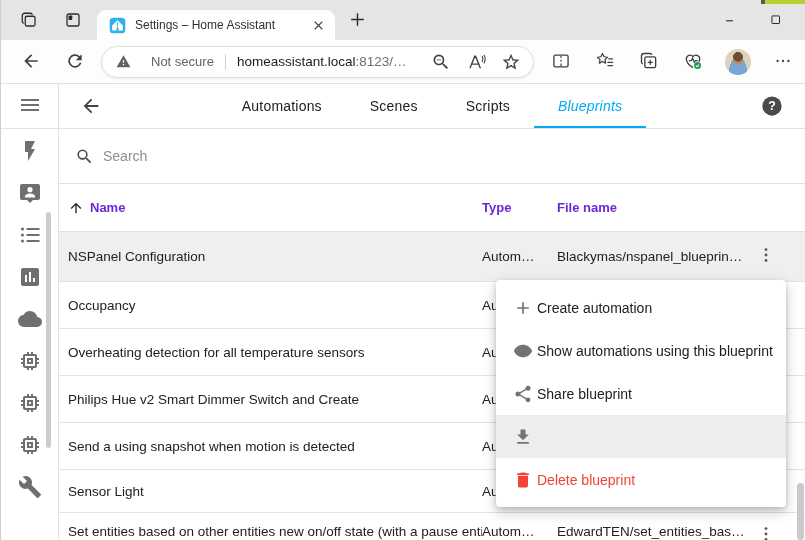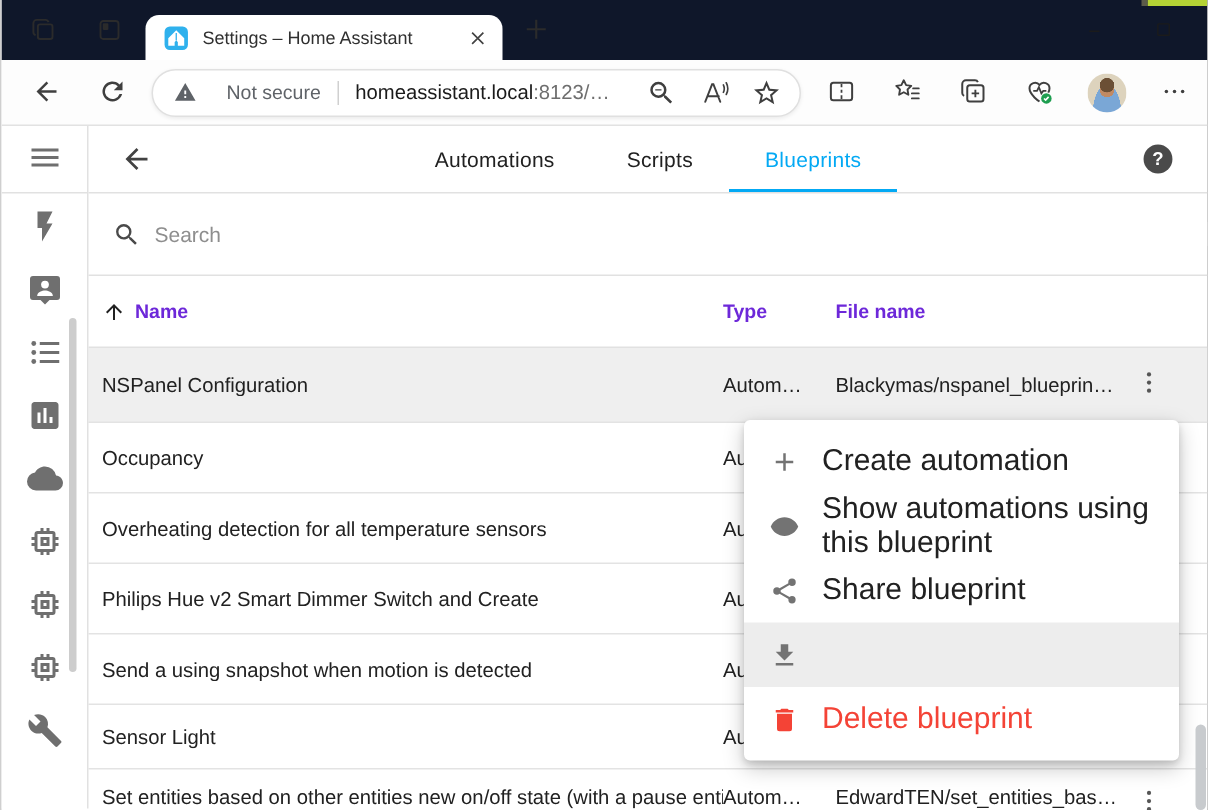--- a/index.html
+++ b/index.html
@@ -2,21 +2,21 @@
 <html><head>
 <meta charset="utf-8">
 <style>
   * { margin:0; padding:0; box-sizing:border-box; }
   html,body { background:#9a9a9a; }
   body { font-family:"Liberation Sans", sans-serif; }
   .window { position:relative; width:805px; height:540px; background:#fff; overflow:hidden;
             border-left:1px solid #cfcfcf; }
 
   
-  .tabstrip { position:relative; height:40px; background:#0f172a; }
+  .tabstrip { position:relative; height:40px; background:#e5e5e5; }
   .green-strip { position:absolute; top:0; right:0; width:40px; height:4px; background:#b5d335; }
   .green-strip::before { content:""; position:absolute; left:-4px; top:0; width:4px; height:4px; background:#5c5c49; }
   .ts-btn { position:absolute; top:11px; width:20px; height:20px; border:none; background:none; color:#2b2b2b; cursor:pointer; padding:0; }
   .ts-btn svg { width:18px; height:18px; }
   .browser-tab { position:absolute; left:96px; bottom:0; width:238px; height:30px; background:#fff;
                  border-radius:9px 9px 0 0; display:flex; align-items:center; padding:0 8px 0 12px; }
   .favicon { width:17px; height:17px; flex:0 0 auto; }
   .tab-title { flex:1; margin-left:9px; font-size:12px; color:#303030; white-space:nowrap; overflow:hidden; }
   .tab-close { width:17px; height:17px; border:none; background:none; color:#444; cursor:pointer; padding:1px; }
   .newtab-btn { position:absolute; left:346px; top:10px; width:20px; height:20px; border:none; background:none; color:#2b2b2b; cursor:pointer; }
@@ -56,21 +56,21 @@
   .sidebar-items { display:flex; flex-direction:column; align-items:center; padding-top:6px; gap:8px; }
   .sb-thumb { position:absolute; left:45px; top:128px; width:5px; height:236px; background:#cdcdcd; border-radius:3px; }
 
   .main { flex:1; min-width:0; }
 
   .ha-header { height:45px; border-bottom:1px solid #e1e1e1; display:flex; align-items:center;gap:28px; }
   .ha-back { width:24px; height:24px; border:none; background:none; color:#424242; cursor:pointer; margin-left:20px; padding:1px; flex:0 0 auto; }
   .ha-tabs { flex:1; display:flex; justify-content:center; height:100%; }
   .ha-tab { height:100%; display:flex; align-items:center; padding:0 24px; font-size:14px; font-weight:500; color:#212121;
             background:none; border:none; cursor:pointer; letter-spacing:.2px; }
-  .ha-tab.active { color:#03a9f4; border-bottom:2px solid #03a9f4; padding-top:2px; }
+  .ha-tab.active { color:#03a9f4; border-bottom:2px solid #03a9f4; padding-top:2px;font-style:italic; }
   .ha-help { width:22px; height:22px; border:none; background:none; cursor:pointer; margin-right:22px; padding:0; flex:0 0 auto; }
 
   .search-row { height:55px; border-bottom:1px solid #e1e1e1; display:flex; align-items:center; padding-left:16px; }
   .search-row svg { width:19px; height:19px; color:#4a4a4a; flex:0 0 auto; }
   .search-input { border:none; outline:none; font-size:14px; color:#212121; margin-left:9px; flex:1; font-family:inherit; }
   .search-input::placeholder { color:#8e8e8e; }
 
   .grid { display:grid; grid-template-columns:414px 75px 1fr 46px; align-items:center; padding:0 16px 0 9px; }
   .thead { height:48px; border-bottom:1px solid #e1e1e1; font-size:13px; font-weight:700; color:#6d28d9; }
   .th-name { display:flex; align-items:center; gap:6px; }
@@ -82,21 +82,21 @@
   .row.clip { height:47px; align-items:start; padding-top:11px; border-bottom:none; }
   .kebab { width:30px; height:30px; border:none; background:none; color:#555; cursor:pointer; justify-self:center; padding:3px; }
   .kebab svg { width:20px; height:20px; }
   .row.clip .kebab { padding-top:0; height:22px; }
 
   
   .context-menu { position:absolute; left:495px; top:280px; width:290px; background:#fff; border-radius:4px; z-index:20;
                   box-shadow:0 5px 14px rgba(0,0,0,.22), 0 2px 5px rgba(0,0,0,.14); padding:6px 0; }
   .menu-item { display:flex; align-items:center; height:43px; padding-left:17px; cursor:pointer; }
   .menu-item svg { width:20px; height:20px; color:#737373; flex:0 0 auto; }
-  .menu-item .mi-label { margin-left:15px; font-size:20px; color:#212121; }
+  .menu-item .mi-label { margin-left:4px; font-size:14px; color:#212121; }
   .menu-item.hover { background:#ededed; }
   .menu-item.danger svg { color:#f44336; }
   .menu-item.danger .mi-label { color:#f44336; }
 
   .page-thumb { position:absolute; right:1px; top:483px; width:7px; height:57px; background:#c8cbce; border-radius:4px; z-index:30; }
 </style>
 </head>
 <body>
 
 <div class="window">
@@ -295,20 +295,21 @@
     <div class="main">
 
       <div class="ha-header">
         <button class="ha-back">
           <svg viewBox="0 0 24 24" fill="currentColor">
               <path d="M20 11H7.8l5.6-5.6L12 4l-8 8 8 8 1.4-1.4L7.8 13H20v-2z"></path>
             </svg>
         </button>
         <div class="ha-tabs">
           <button class="ha-tab">Automations</button>
+          <button class="ha-tab">Scenes</button>
           <button class="ha-tab">Scripts</button>
           <button class="ha-tab active">Blueprints</button>
         </div>
         <button class="ha-help">
           <svg viewBox="0 0 24 24">
               <circle cx="12" cy="12" r="10.5" fill="#4a4a4a"></circle>
               <text x="12" y="16.7" text-anchor="middle" font-size="13.5" font-weight="bold" fill="#fff" font-family="Liberation Sans, sans-serif">?</text>
             </svg>
         </button>
       </div>

